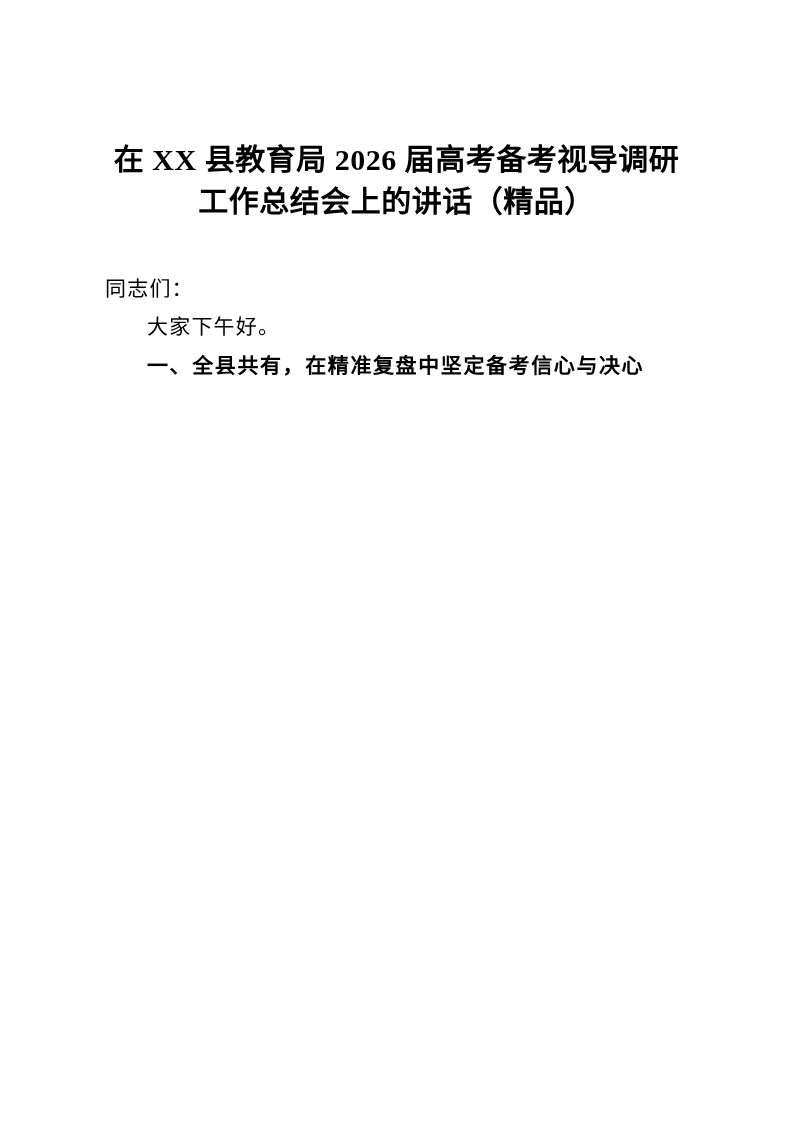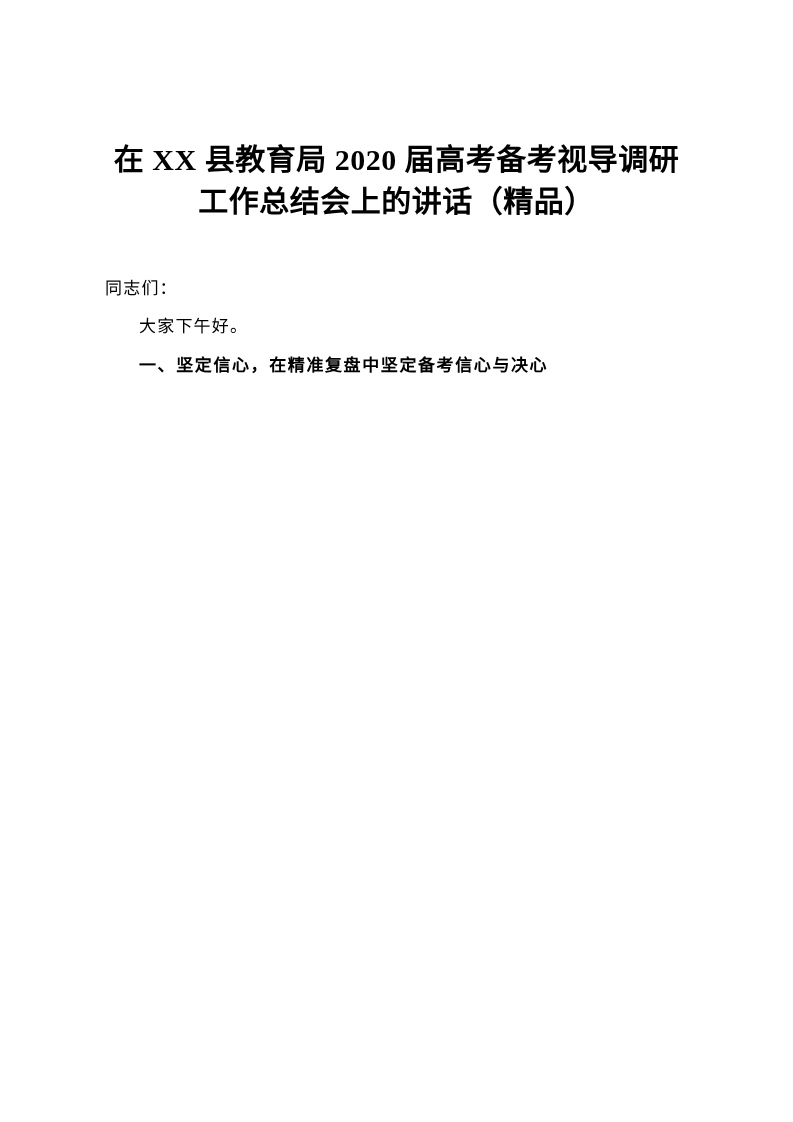--- a/index.html
+++ b/index.html
@@ -26,21 +26,21 @@
       font-family: "Liberation Serif", "DejaVu Serif", serif;
       font-size: 30px;
       font-weight: bold;
       line-height: 42px;
       text-align: center;
       letter-spacing: 0.5px;
       margin-bottom: 47px;
     }
 
     .para {
-      font-size: 17px;
+      font-size: 21px;
       line-height: 38.4px;
       letter-spacing: 1.2px;
       text-align: justify;
       text-justify: inter-ideograph;
     }
 
     .para.indent {
       text-indent: 2em;
     }
 
@@ -48,24 +48,24 @@
       font-family: "Liberation Sans", "DejaVu Sans", sans-serif;
       font-weight: bold;
       letter-spacing: 1.6px;
     }
   </style>
 </head>
 <body>
 
 <div class="page">
 
-  <h1 class="doc-title">在 XX 县教育局 2020 届高考备考视导调研工作总结会上的讲话（精品）</h1>
+  <h1 class="doc-title">在 XX 县教育局 2026 届高考备考视导调研工作总结会上的讲话（精品）</h1>
 
   <p class="para">同志们：</p>
 
   <p class="para indent">大家下午好。</p>
 
 
-  <p class="para indent heading">一、坚定信心，在精准复盘中坚定备考信心与决心</p>
+  <p class="para indent heading">一、全县共有，在精准复盘中坚定备考信心与决心</p>
 
 
 
 </div>
 
 </body></html>

